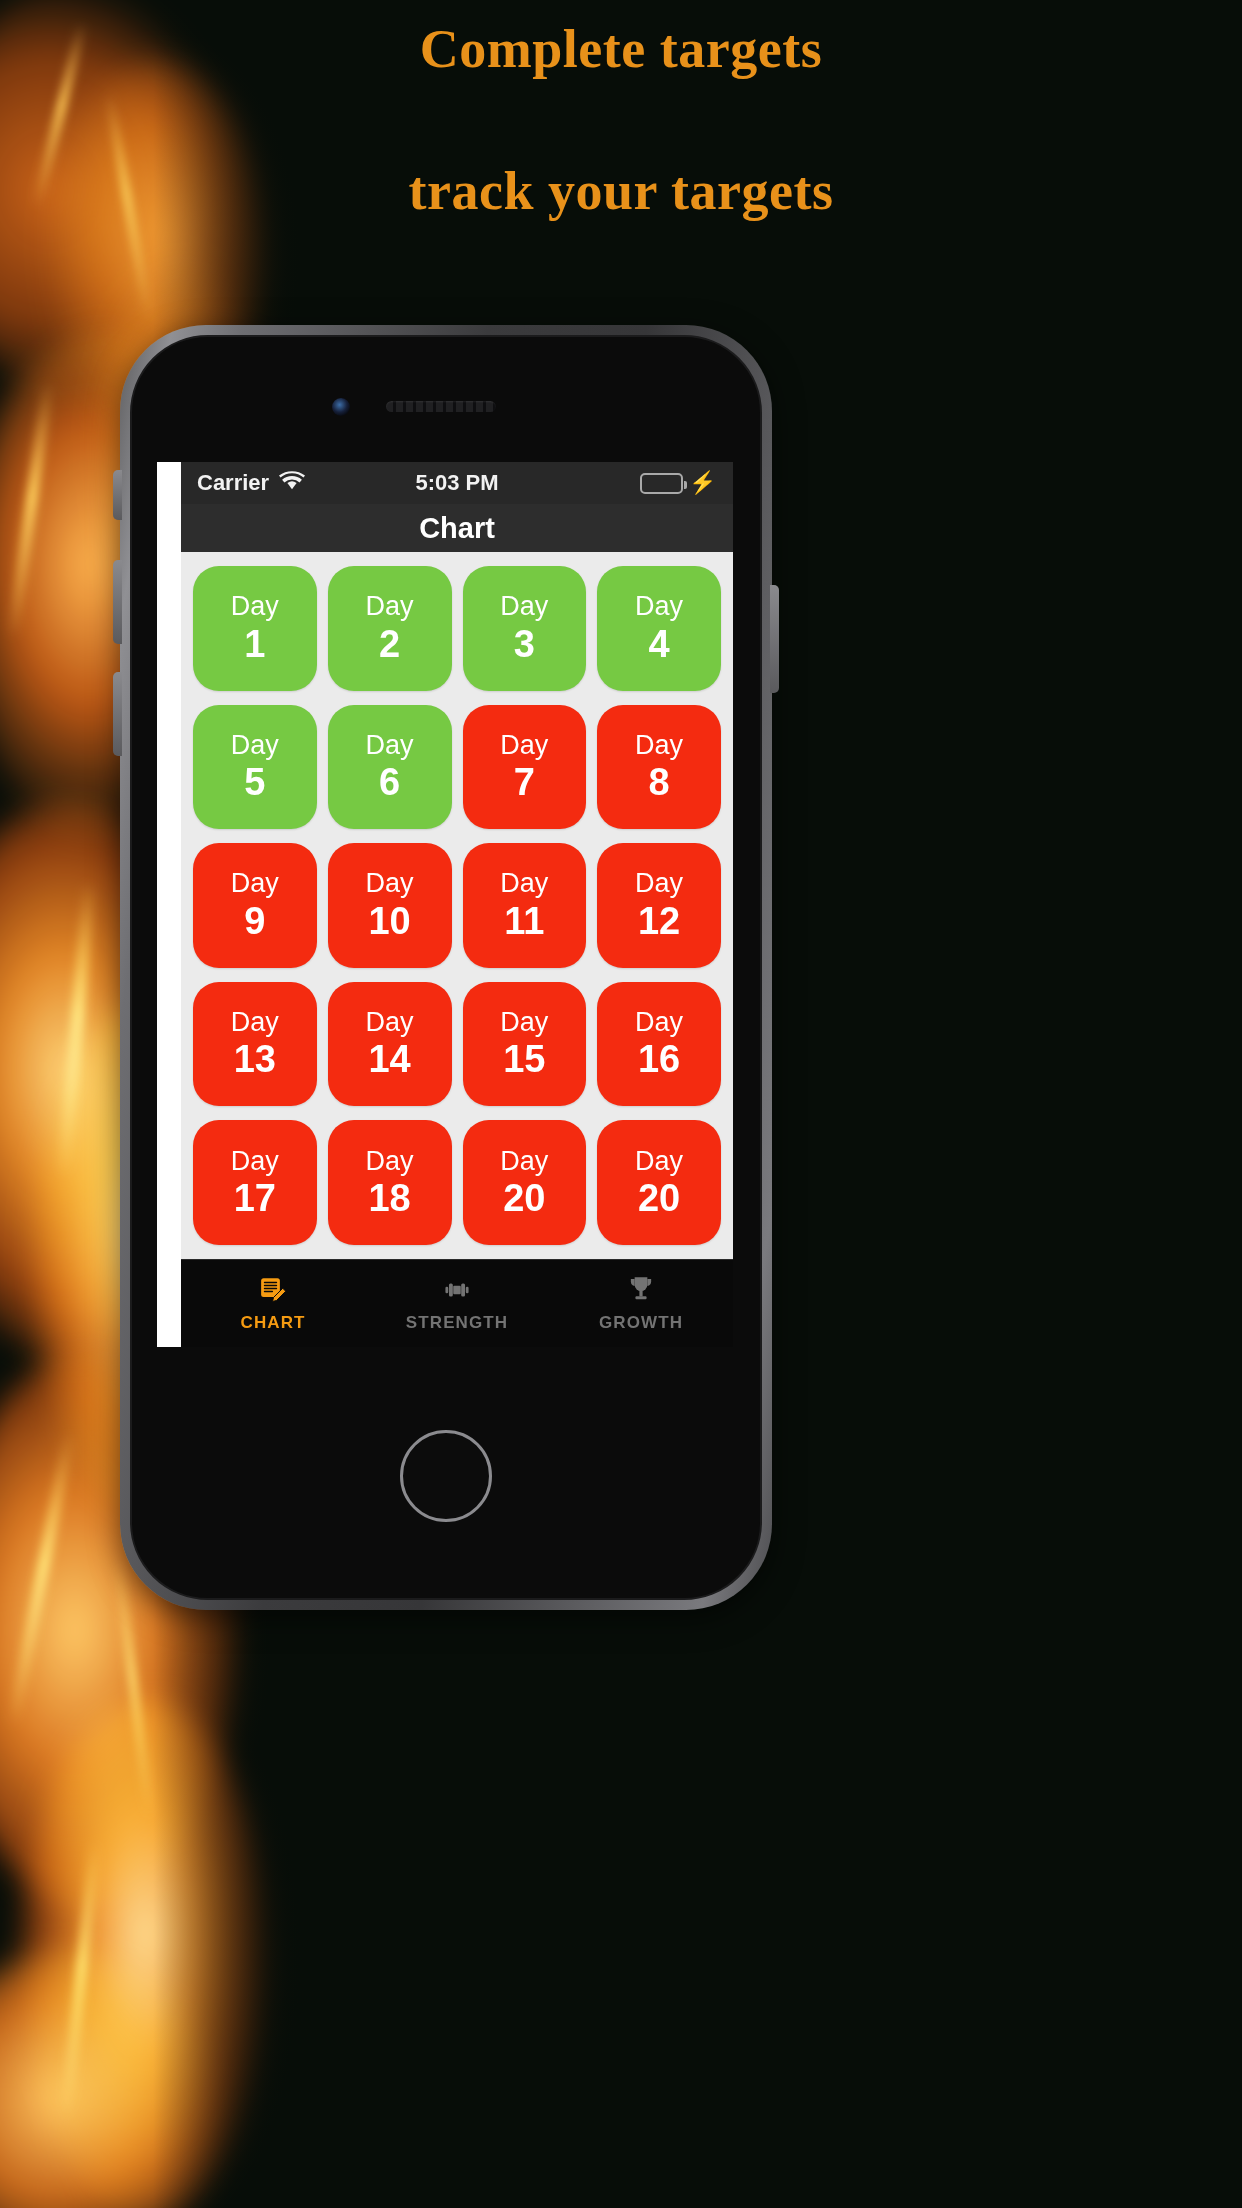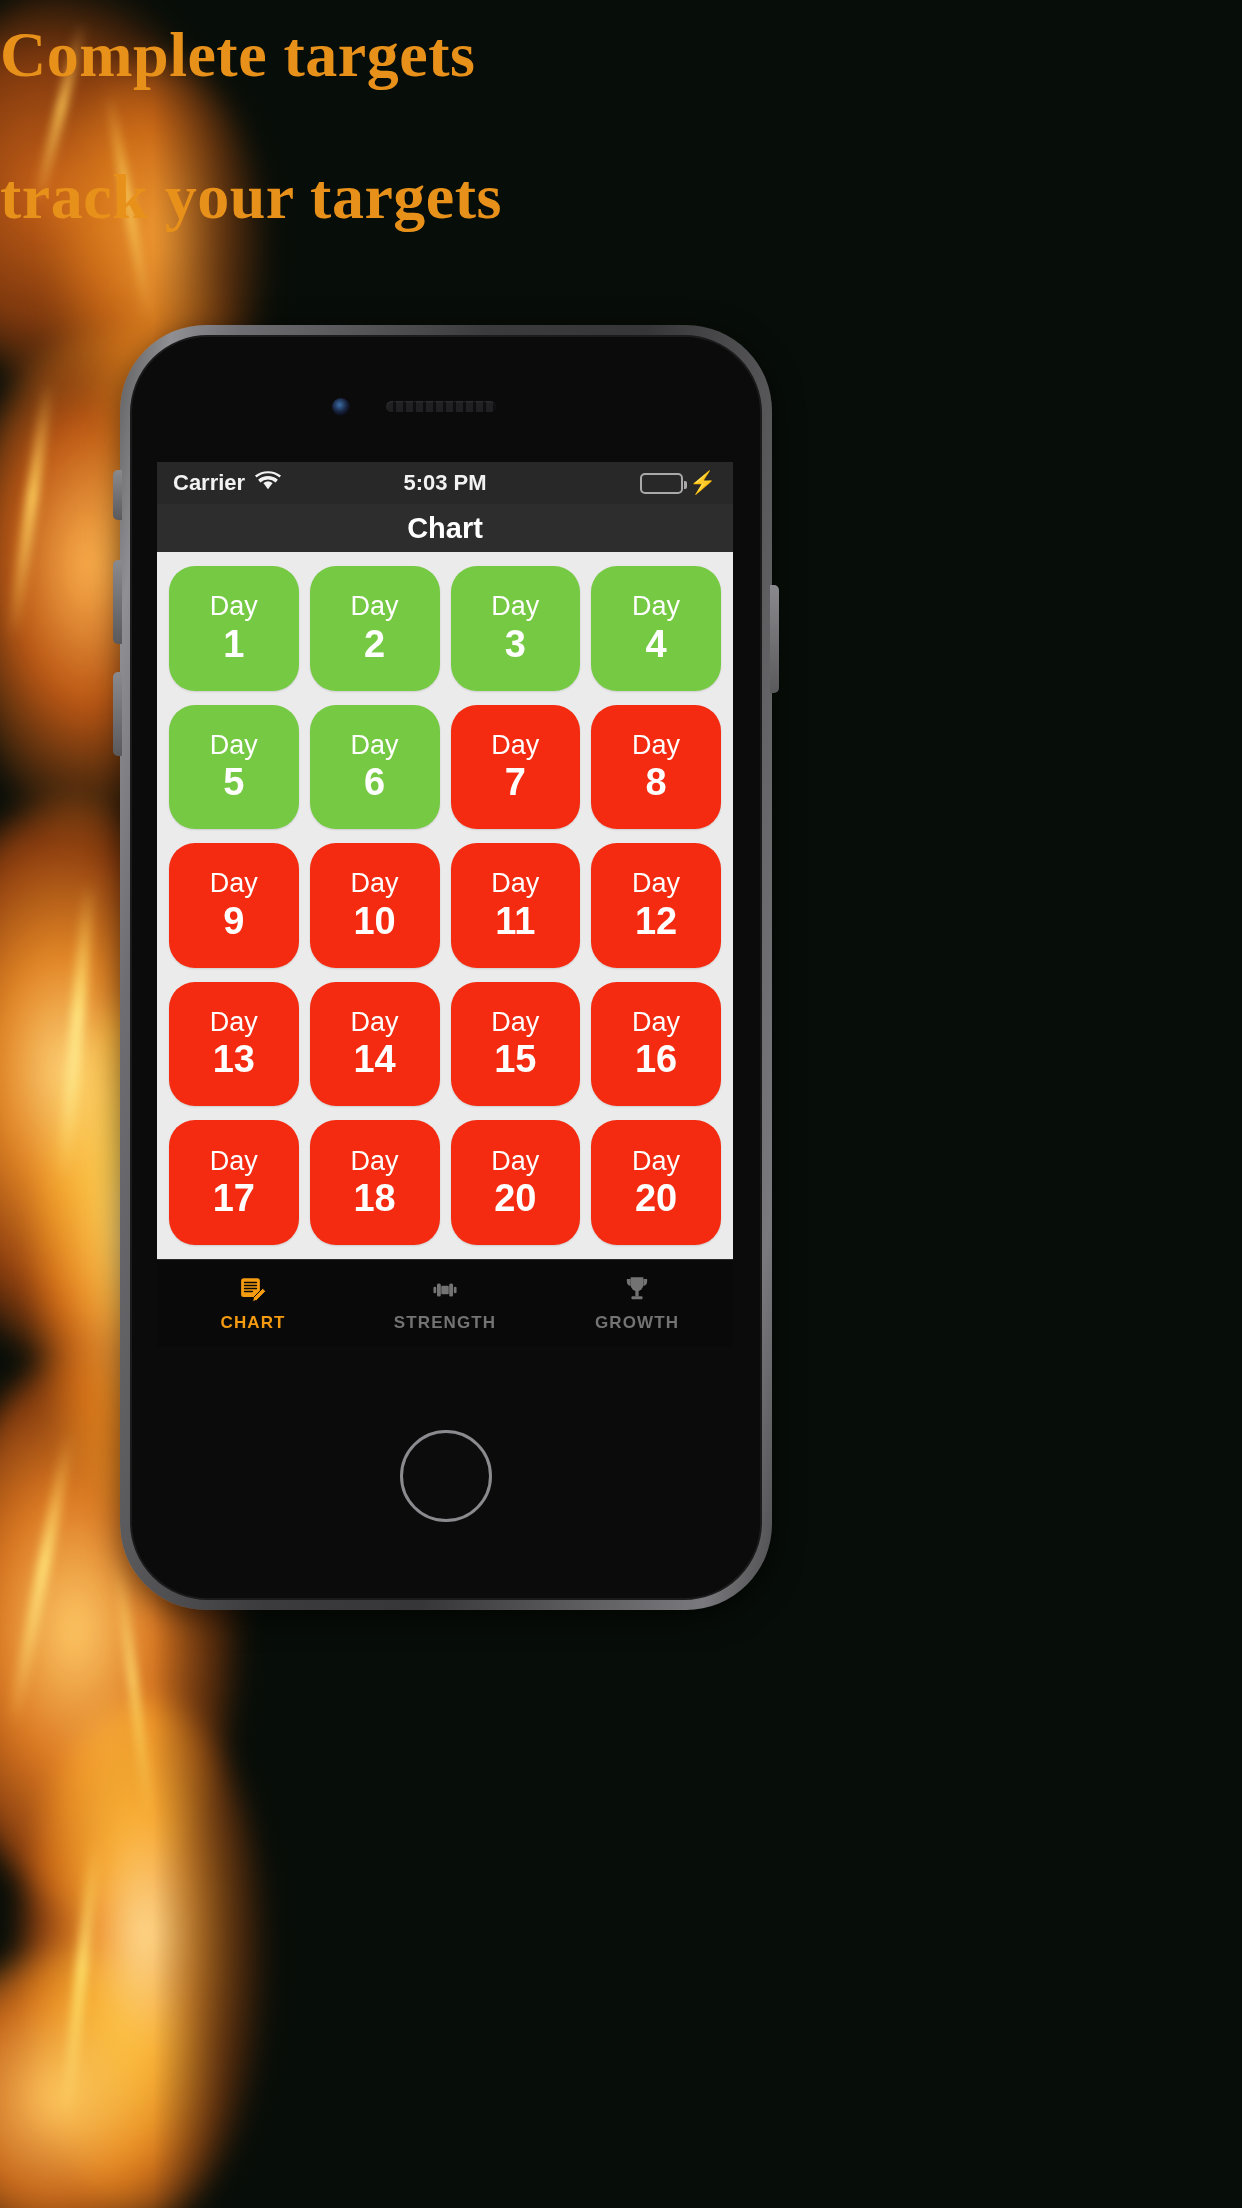--- a/index.html
+++ b/index.html
@@ -51,24 +51,24 @@
   .wisp.w7 { left:35px;  top:1430px; width:12px; height:300px; transform:rotate(11deg); }
   .wisp.w8 { left:130px; top:1560px; width:8px;  height:260px; transform:rotate(-7deg); }
   .wisp.w9 { left:75px;  top:1840px; width:11px; height:280px; transform:rotate(6deg); }
   #flame-fade {
     position:absolute; left:0; top:0; width:340px; height:2208px;
     background:linear-gradient(90deg, rgba(7,13,8,0) 0%, rgba(7,13,8,0) 45%, rgba(7,13,8,0.75) 80%, #070d08 100%);
   }
 
   
   .headline {
-    position:absolute; left:0; width:1242px; text-align:left;
+    position:absolute; left:0; width:1242px; text-align:center;
     font-family:"Liberation Serif", serif;
     color:#e8911a;
-    font-size:64px;
+    font-size:54px;
     font-weight:700;
     letter-spacing:0.5px;
     white-space:nowrap;
     z-index:5;
   }
   #headline-1 { top:18px; }
   #headline-2 { top:160px; }
 
   
   #phone {
@@ -120,21 +120,21 @@
   }
 
   
   #screen {
     position:absolute;
     left:157px; top:462px;
     width:576px; height:885px;
     background:#ffffff;
     overflow:hidden;
     z-index:8;
-    display:flex; flex-direction:column;
+    display:flex; flex-direction:column;padding-left:24px;
   }
 
   
   #status-bar {
     height:42px; background:#282828;
     display:flex; align-items:center;
     padding:0 16px;
     color:#f2f2f2;
     font-size:22px; font-weight:700;
     position:relative;

